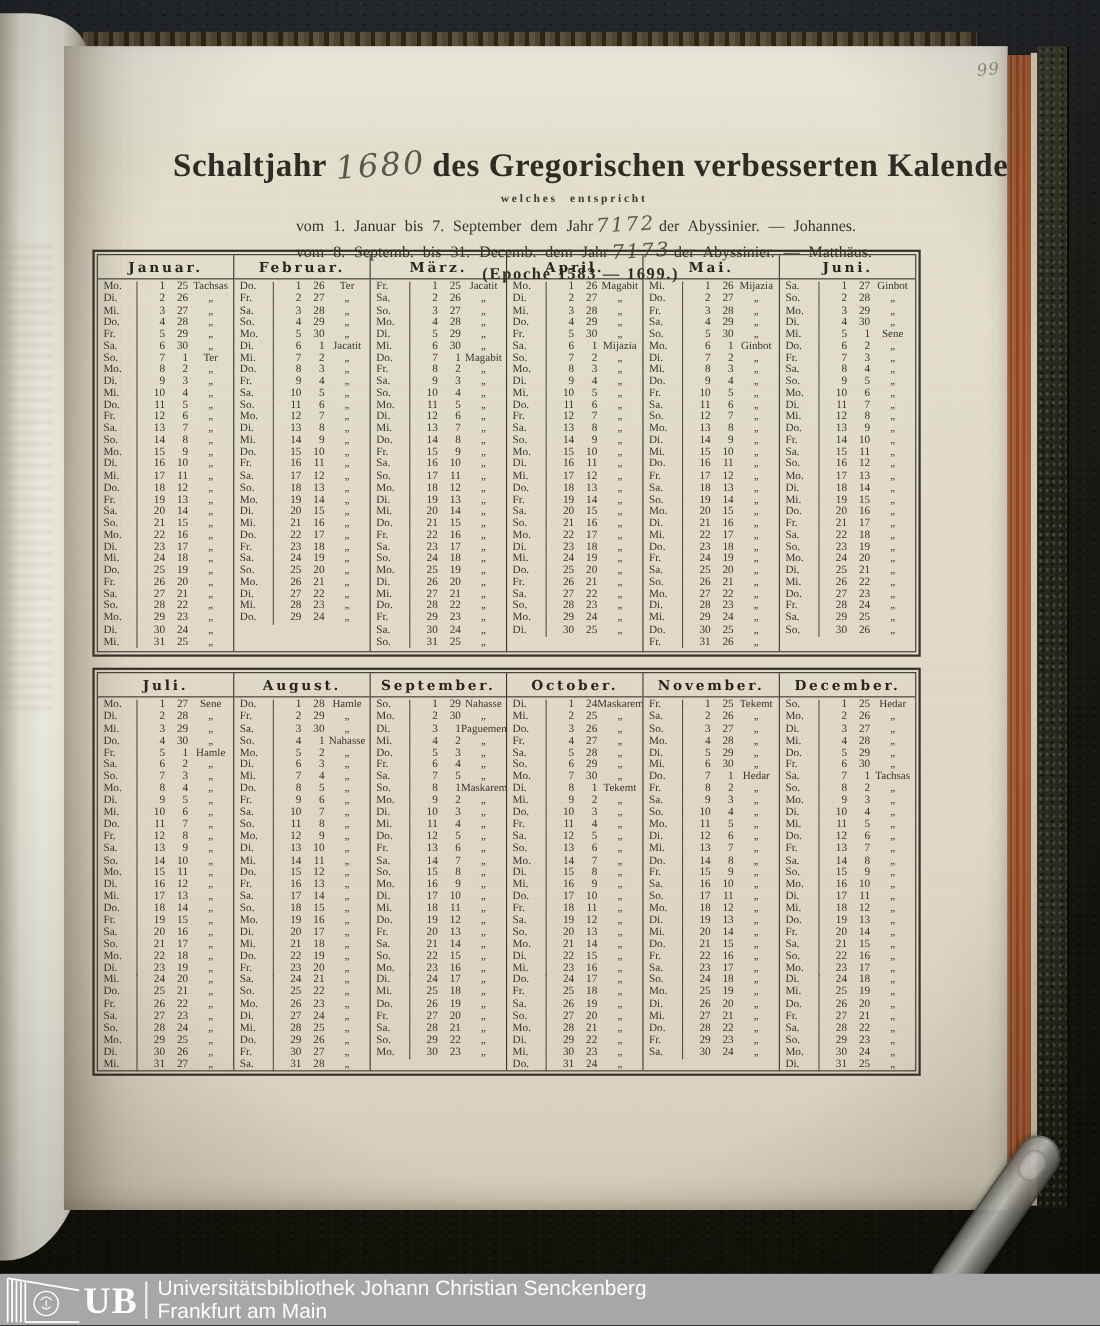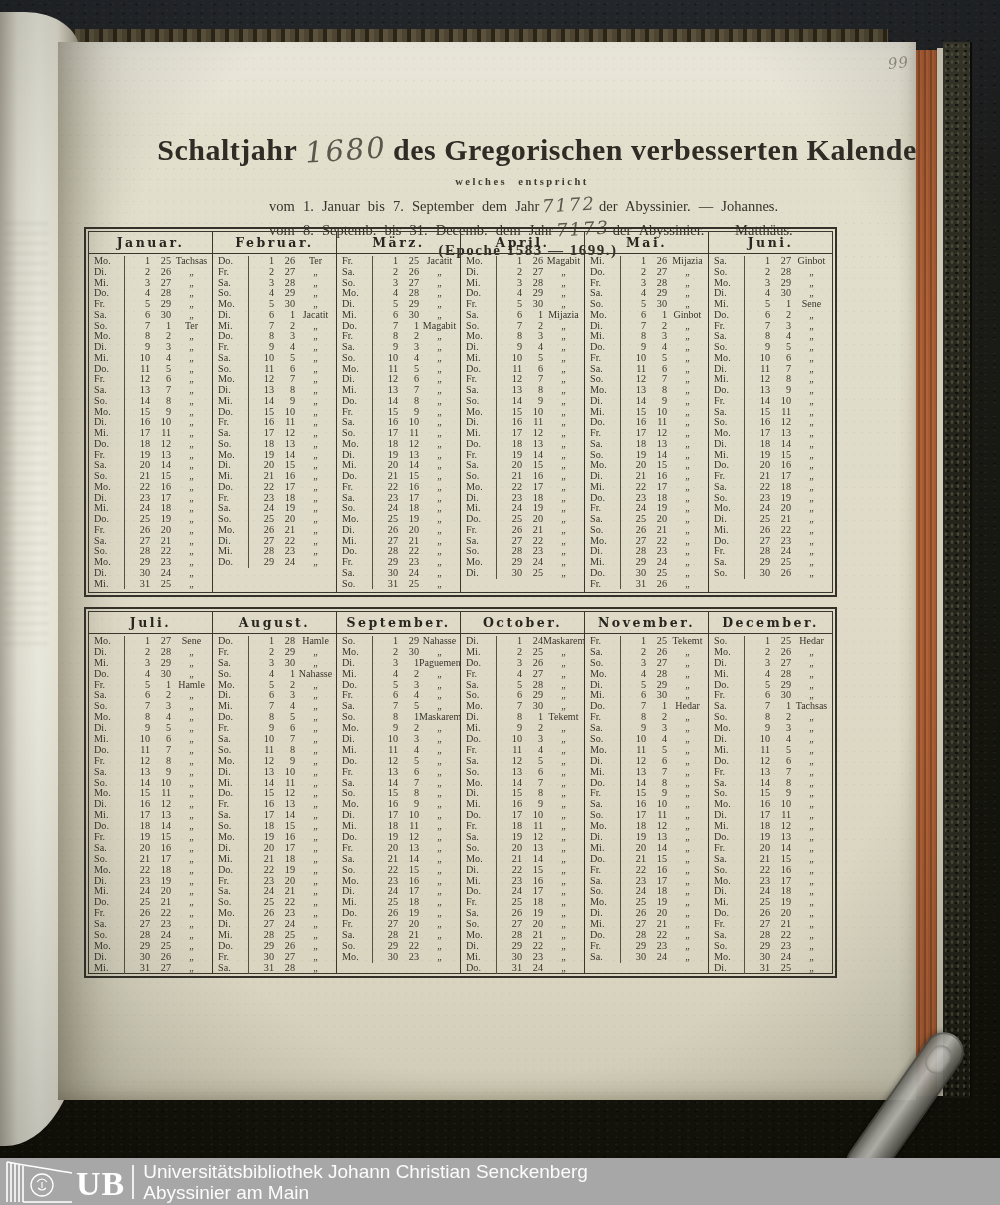--- a/index.html
+++ b/index.html
@@ -2401,17 +2401,17 @@
           <path d="M19 42 H 68"></path>
           <circle cx="38" cy="25" r="11" stroke-width="1.3"></circle>
           <path d="M33 22 q5 -6 10 0 M34 28 q4 4 8 0 M38 22 v6" stroke-width="1.1"></path>
         </g>
       </svg>
       <span class="logo-ub">UB</span>
     </div>
     <div class="banner-divider"></div>
     <div class="banner-text">
       <div>Universitätsbibliothek Johann Christian Senckenberg</div>
-      <div>Abyssinier am Main</div>
+      <div>Frankfurt am Main</div>
     </div>
   </div>
 
 </div>
 
 </body></html>

